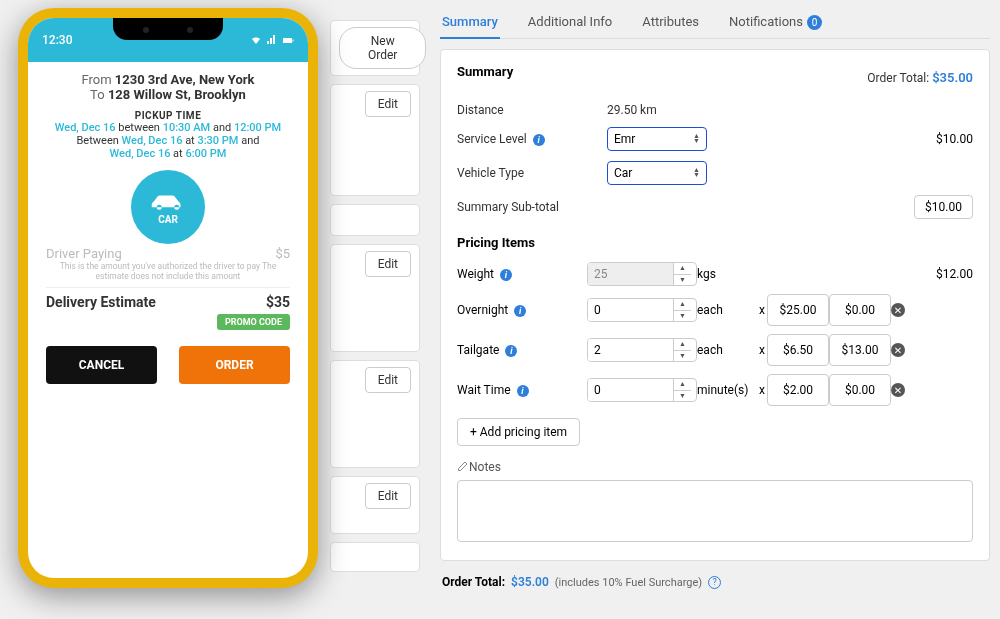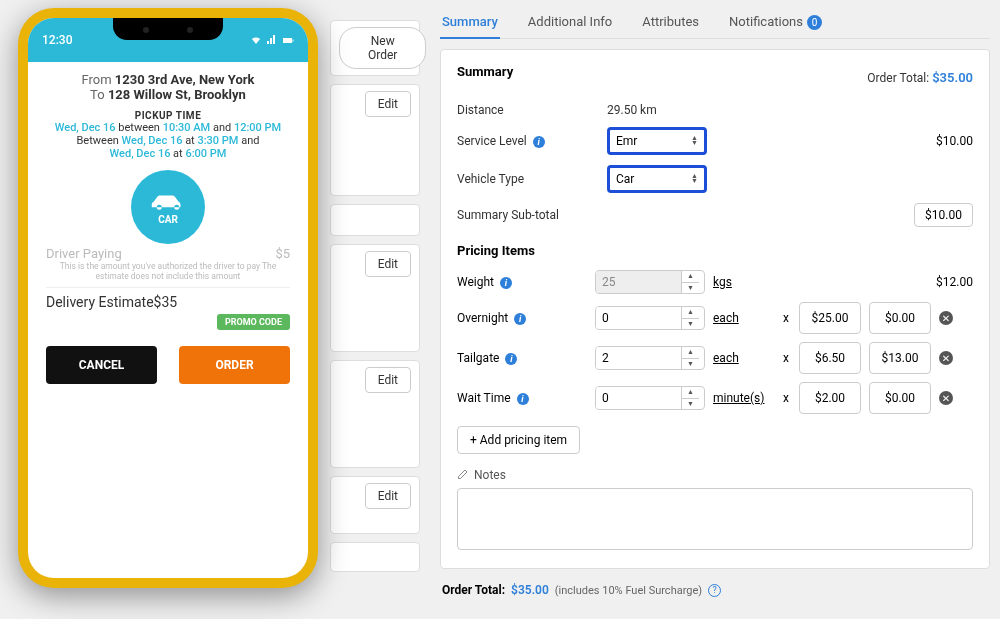--- a/index.html
+++ b/index.html
@@ -21,21 +21,21 @@
 .addr-from b, .addr-to b { color:#333; }
 .addr-to { font-size:13px; color:#666; margin-bottom:8px; }
 .section-label { font-size:10px; font-weight:700; letter-spacing:0.5px; margin-top:6px; }
 .time-text { font-size:11px; color:#333; }
 .teal { color:#2cb9d8; font-weight:500; }
 .car-badge { width:74px; height:74px; border-radius:50%; background:#2cb9d8; margin:10px auto 2px; display:flex; flex-direction:column; align-items:center; justify-content:center; color:#fff; }
 .car-badge svg { width:40px; height:22px; fill:#fff; }
 .car-badge-lbl { font-size:10px; font-weight:700; margin-top:2px; }
 .driver-row { display:flex; justify-content:space-between; color:#bbb; font-size:13px; margin-top:2px; }
 .driver-note { font-size:8.5px; color:#bbb; line-height:1.2; margin-bottom:6px; }
-.delivery-row { display:flex; font-weight:400; font-size:14px; border-top:1px solid #eee; padding-top:6px; }
+.delivery-row { display:flex; justify-content:space-between; font-weight:700; font-size:14px; border-top:1px solid #eee; padding-top:6px; }
 .promo { background:#5cb85c; color:#fff; font-size:9px; font-weight:700; padding:3px 8px; border-radius:3px; display:inline-block; margin-top:4px; }
 .phone-btns { display:flex; gap:22px; margin-top:16px; }
 .pbtn { flex:1; padding:12px 0; font-size:12px; font-weight:700; color:#fff; border:none; border-radius:4px; cursor:pointer; }
 .pbtn-cancel { background:#111; }
 .pbtn-order { background:#f0730a; }
 
 
 .edit-col { position:absolute; left:330px; top:20px; width:90px; display:flex; flex-direction:column; gap:8px; z-index:2; }
 .edit-wrap { background:#fff; border:1px solid #ddd; border-radius:4px; padding:6px 8px; text-align:right; }
 .edit-wrap.tall { height:112px; }
@@ -57,43 +57,43 @@
 .sum-head { display:flex; justify-content:space-between; align-items:center; margin-bottom:14px; }
 .sum-head .total-lbl { font-size:12px; color:#333; }
 .sum-head .total-val { color:#2d7fd9; font-weight:600; font-size:13px; }
 
 .frow { display:flex; align-items:center; font-size:12px; margin-bottom:10px; }
 .frow .flabel { width:150px; color:#333; }
 .frow .fval { width:150px; color:#333; }
 .frow .famount { margin-left:auto; width:70px; text-align:right; }
 .info-i { display:inline-flex; width:12px; height:12px; border-radius:50%; background:#2d7fd9; color:#fff; font-size:9px; align-items:center; justify-content:center; margin-left:3px; font-weight:700; font-style:italic; }
 
-.sel { border:3px solid #1d4ed8; border-radius:4px; padding:4px 6px; width:100px; font-size:12px; display:flex; justify-content:space-between; align-items:center; background:#fff; cursor:pointer; }
+.sel { border:1px solid #1d4ed8; border-radius:4px; padding:4px 6px; width:100px; font-size:12px; display:flex; justify-content:space-between; align-items:center; background:#fff; cursor:pointer; }
 .sel-caret { display:flex; flex-direction:column; line-height:5px; font-size:7px; color:#555; }
 
 .subtotal-box { border:1px solid #ccc; border-radius:4px; padding:4px 10px; font-size:12px; margin-left:auto; }
 
 .pricing h4 { margin:16px 0 12px; }
-.prow { display:flex; align-items:center; font-size:12px; margin-bottom:8px; gap:8px; }
+.prow { display:flex; align-items:center; font-size:12px; margin-bottom:8px; gap:0; }
 .prow .plabel { width:130px; }
 .stepper { display:flex; border:1px solid #ccc; border-radius:4px; overflow:hidden; width:110px; }
 .stepper input { border:none; width:85px; padding:4px 6px; font-size:12px; outline:none; }
 .stepper.disabled input { background:#eee; color:#888; }
 .stepbtns { width:18px; display:flex; flex-direction:column; border-left:1px solid #ccc; }
 .stepbtns span { flex:1; text-align:center; font-size:7px; line-height:10px; cursor:pointer; color:#555; }
 .stepbtns span:first-child { border-bottom:1px solid #ccc; }
-.unit { width:60px;text-decoration:underline; }
+.unit { width:60px; }
 .x { width:10px; text-align:center; }
 .pbox { border:1px solid #ccc; border-radius:4px; padding:8px 8px; width:62px; text-align:center; font-size:12px; }
 .remove-ic { width:14px; height:14px; border-radius:50%; background:#555; color:#fff; display:flex; align-items:center; justify-content:center; font-size:10px; cursor:pointer; }
 
 .addpricing { border:1px solid #ccc; border-radius:4px; background:#fff; padding:6px 12px; font-size:12px; cursor:pointer; margin-top:4px; }
 
 .notes-sec { margin-top:14px; }
-.notes-lbl { font-size:12px; color:#555; display:flex; align-items:flex-start; gap:5px; margin-bottom:6px; }
+.notes-lbl { font-size:12px; color:#555; display:flex; align-items:flex-start; margin-bottom:6px; }
 .notes-lbl svg { width:12px; height:12px; stroke:#888; fill:none; }
 .notes-area { width:100%; height:62px; border:1px solid #ccc; border-radius:4px; resize:none; padding:6px; font-size:12px; }
 
 .footer { display:flex; align-items:center; gap:6px; font-size:12px; padding:4px 2px; }
 .footer .ot-lbl { font-weight:700; }
 .footer .ot-val { color:#2d7fd9; font-weight:600; }
 .footer .surcharge { color:#666; font-size:11px; }
 .q-i { display:inline-flex; width:13px; height:13px; border:1px solid #2d7fd9; border-radius:50%; color:#2d7fd9; font-size:9px; align-items:center; justify-content:center; }
 .create-btn { margin-left:auto; background:#5cb85c; color:#fff; border:none; border-radius:4px; padding:7px 14px; font-size:12px; cursor:pointer; display:flex; align-items:center; gap:6px; }
 .create-btn::after { content:"▾"; font-size:9px; }

